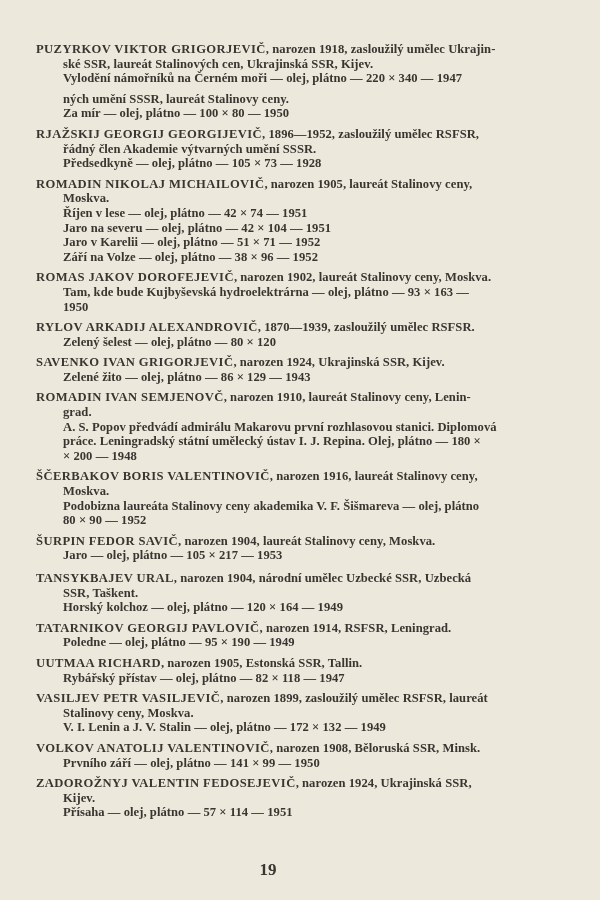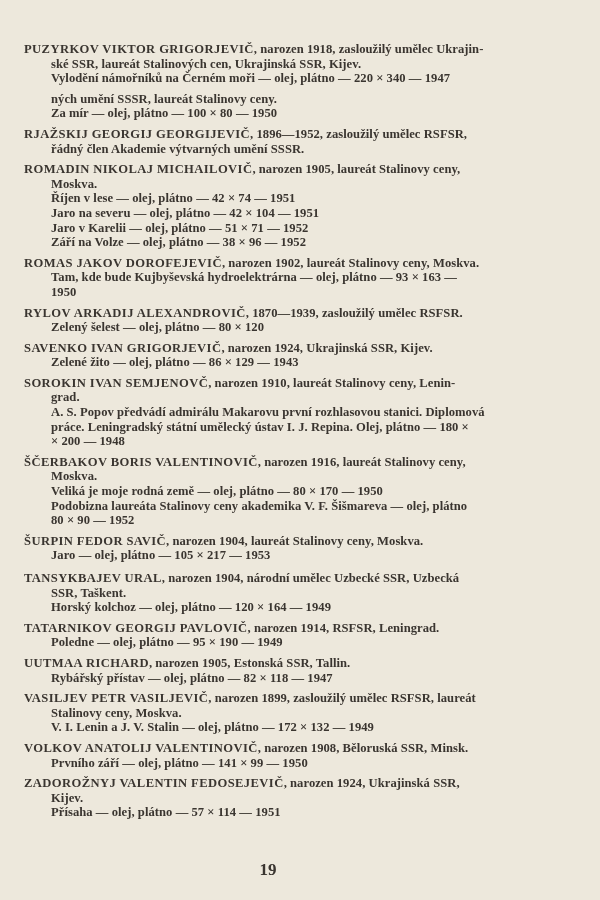--- a/index.html
+++ b/index.html
@@ -6,21 +6,21 @@
     body {
       width: 600px; height: 900px;
       background: #ede8dc;
       color: #3a3530;
       font-family: "Liberation Serif", "DejaVu Serif", serif;
       position: relative;
       overflow: hidden;
     }
     .page {
       position: absolute;
-      left: 24px; top: 42px;
+      left: 36px; top: 42px;
       width: 500px;
     }
     .entry { margin-bottom: 6px; }
     .entry.tight { margin-bottom: 8px; }
     .line {
       font-size: 12.6px;
       line-height: 14.6px;
       font-weight: bold;
       white-space: nowrap;
       letter-spacing: 0.05px;
@@ -45,20 +45,21 @@
       <div class="line indent"><span>ské SSR, laureát Stalinových cen, Ukrajinská SSR, Kijev.</span></div>
       <div class="line indent"><span>Vylodění námořníků na Černém moři — olej, plátno — 220 × 340 — 1947</span></div>
     </div>
     <div class="entry">
       <div class="line indent"><span>ných umění SSSR, laureát Stalinovy ceny.</span></div>
       <div class="line indent"><span>Za mír — olej, plátno — 100 × 80 — 1950</span></div>
     </div>
     <div class="entry">
       <div class="line"><span class="name">RJAŽSKIJ GEORGIJ GEORGIJEVIČ</span><span>, 1896—1952, zasloužilý umělec RSFSR,</span></div>
       <div class="line indent"><span>řádný člen Akademie výtvarných umění SSSR.</span></div>
+      <div class="line indent"><span>Předsedkyně — olej, plátno — 105 × 73 — 1928</span></div>
     </div>
     <div class="entry">
       <div class="line"><span class="name">ROMADIN NIKOLAJ MICHAILOVIČ</span><span>, narozen 1905, laureát Stalinovy ceny,</span></div>
       <div class="line indent"><span>Moskva.</span></div>
       <div class="line indent"><span>Říjen v lese — olej, plátno — 42 × 74 — 1951</span></div>
       <div class="line indent"><span>Jaro na severu — olej, plátno — 42 × 104 — 1951</span></div>
       <div class="line indent"><span>Jaro v Karelii — olej, plátno — 51 × 71 — 1952</span></div>
       <div class="line indent"><span>Září na Volze — olej, plátno — 38 × 96 — 1952</span></div>
     </div>
     <div class="entry">
@@ -68,30 +69,29 @@
     </div>
     <div class="entry">
       <div class="line"><span class="name">RYLOV ARKADIJ ALEXANDROVIČ</span><span>, 1870—1939, zasloužilý umělec RSFSR.</span></div>
       <div class="line indent"><span>Zelený šelest — olej, plátno — 80 × 120</span></div>
     </div>
     <div class="entry">
       <div class="line"><span class="name">SAVENKO IVAN GRIGORJEVIČ</span><span>, narozen 1924, Ukrajinská SSR, Kijev.</span></div>
       <div class="line indent"><span>Zelené žito — olej, plátno — 86 × 129 — 1943</span></div>
     </div>
     <div class="entry">
-      <div class="line"><span class="name">SOROKIN IVAN SEMJENOVČ</span><span>, narozen 1910, laureát Stalinovy ceny, Lenin-</span></div>
+      <div class="line"><span class="name">ROMADIN IVAN SEMJENOVČ</span><span>, narozen 1910, laureát Stalinovy ceny, Lenin-</span></div>
       <div class="line indent"><span>grad.</span></div>
       <div class="line indent"><span>A. S. Popov předvádí admirálu Makarovu první rozhlasovou stanici. Diplomová</span></div>
       <div class="line indent"><span>práce. Leningradský státní umělecký ústav I. J. Repina. Olej, plátno — 180 ×</span></div>
       <div class="line indent"><span>× 200 — 1948</span></div>
     </div>
     <div class="entry">
       <div class="line"><span class="name">ŠČERBAKOV BORIS VALENTINOVIČ</span><span>, narozen 1916, laureát Stalinovy ceny,</span></div>
       <div class="line indent"><span>Moskva.</span></div>
-      <div class="line indent"><span>Veliká je moje rodná země — olej, plátno — 80 × 170 — 1950</span></div>
       <div class="line indent"><span>Podobizna laureáta Stalinovy ceny akademika V. F. Šišmareva — olej, plátno</span></div>
       <div class="line indent"><span>80 × 90 — 1952</span></div>
     </div>
     <div class="entry tight">
       <div class="line"><span class="name">ŠURPIN FEDOR SAVIČ</span><span>, narozen 1904, laureát Stalinovy ceny, Moskva.</span></div>
       <div class="line indent"><span>Jaro — olej, plátno — 105 × 217 — 1953</span></div>
     </div>
     <div class="entry">
       <div class="line"><span class="name">TANSYKBAJEV URAL</span><span>, narozen 1904, národní umělec Uzbecké SSR, Uzbecká</span></div>
       <div class="line indent"><span>SSR, Taškent.</span></div>

